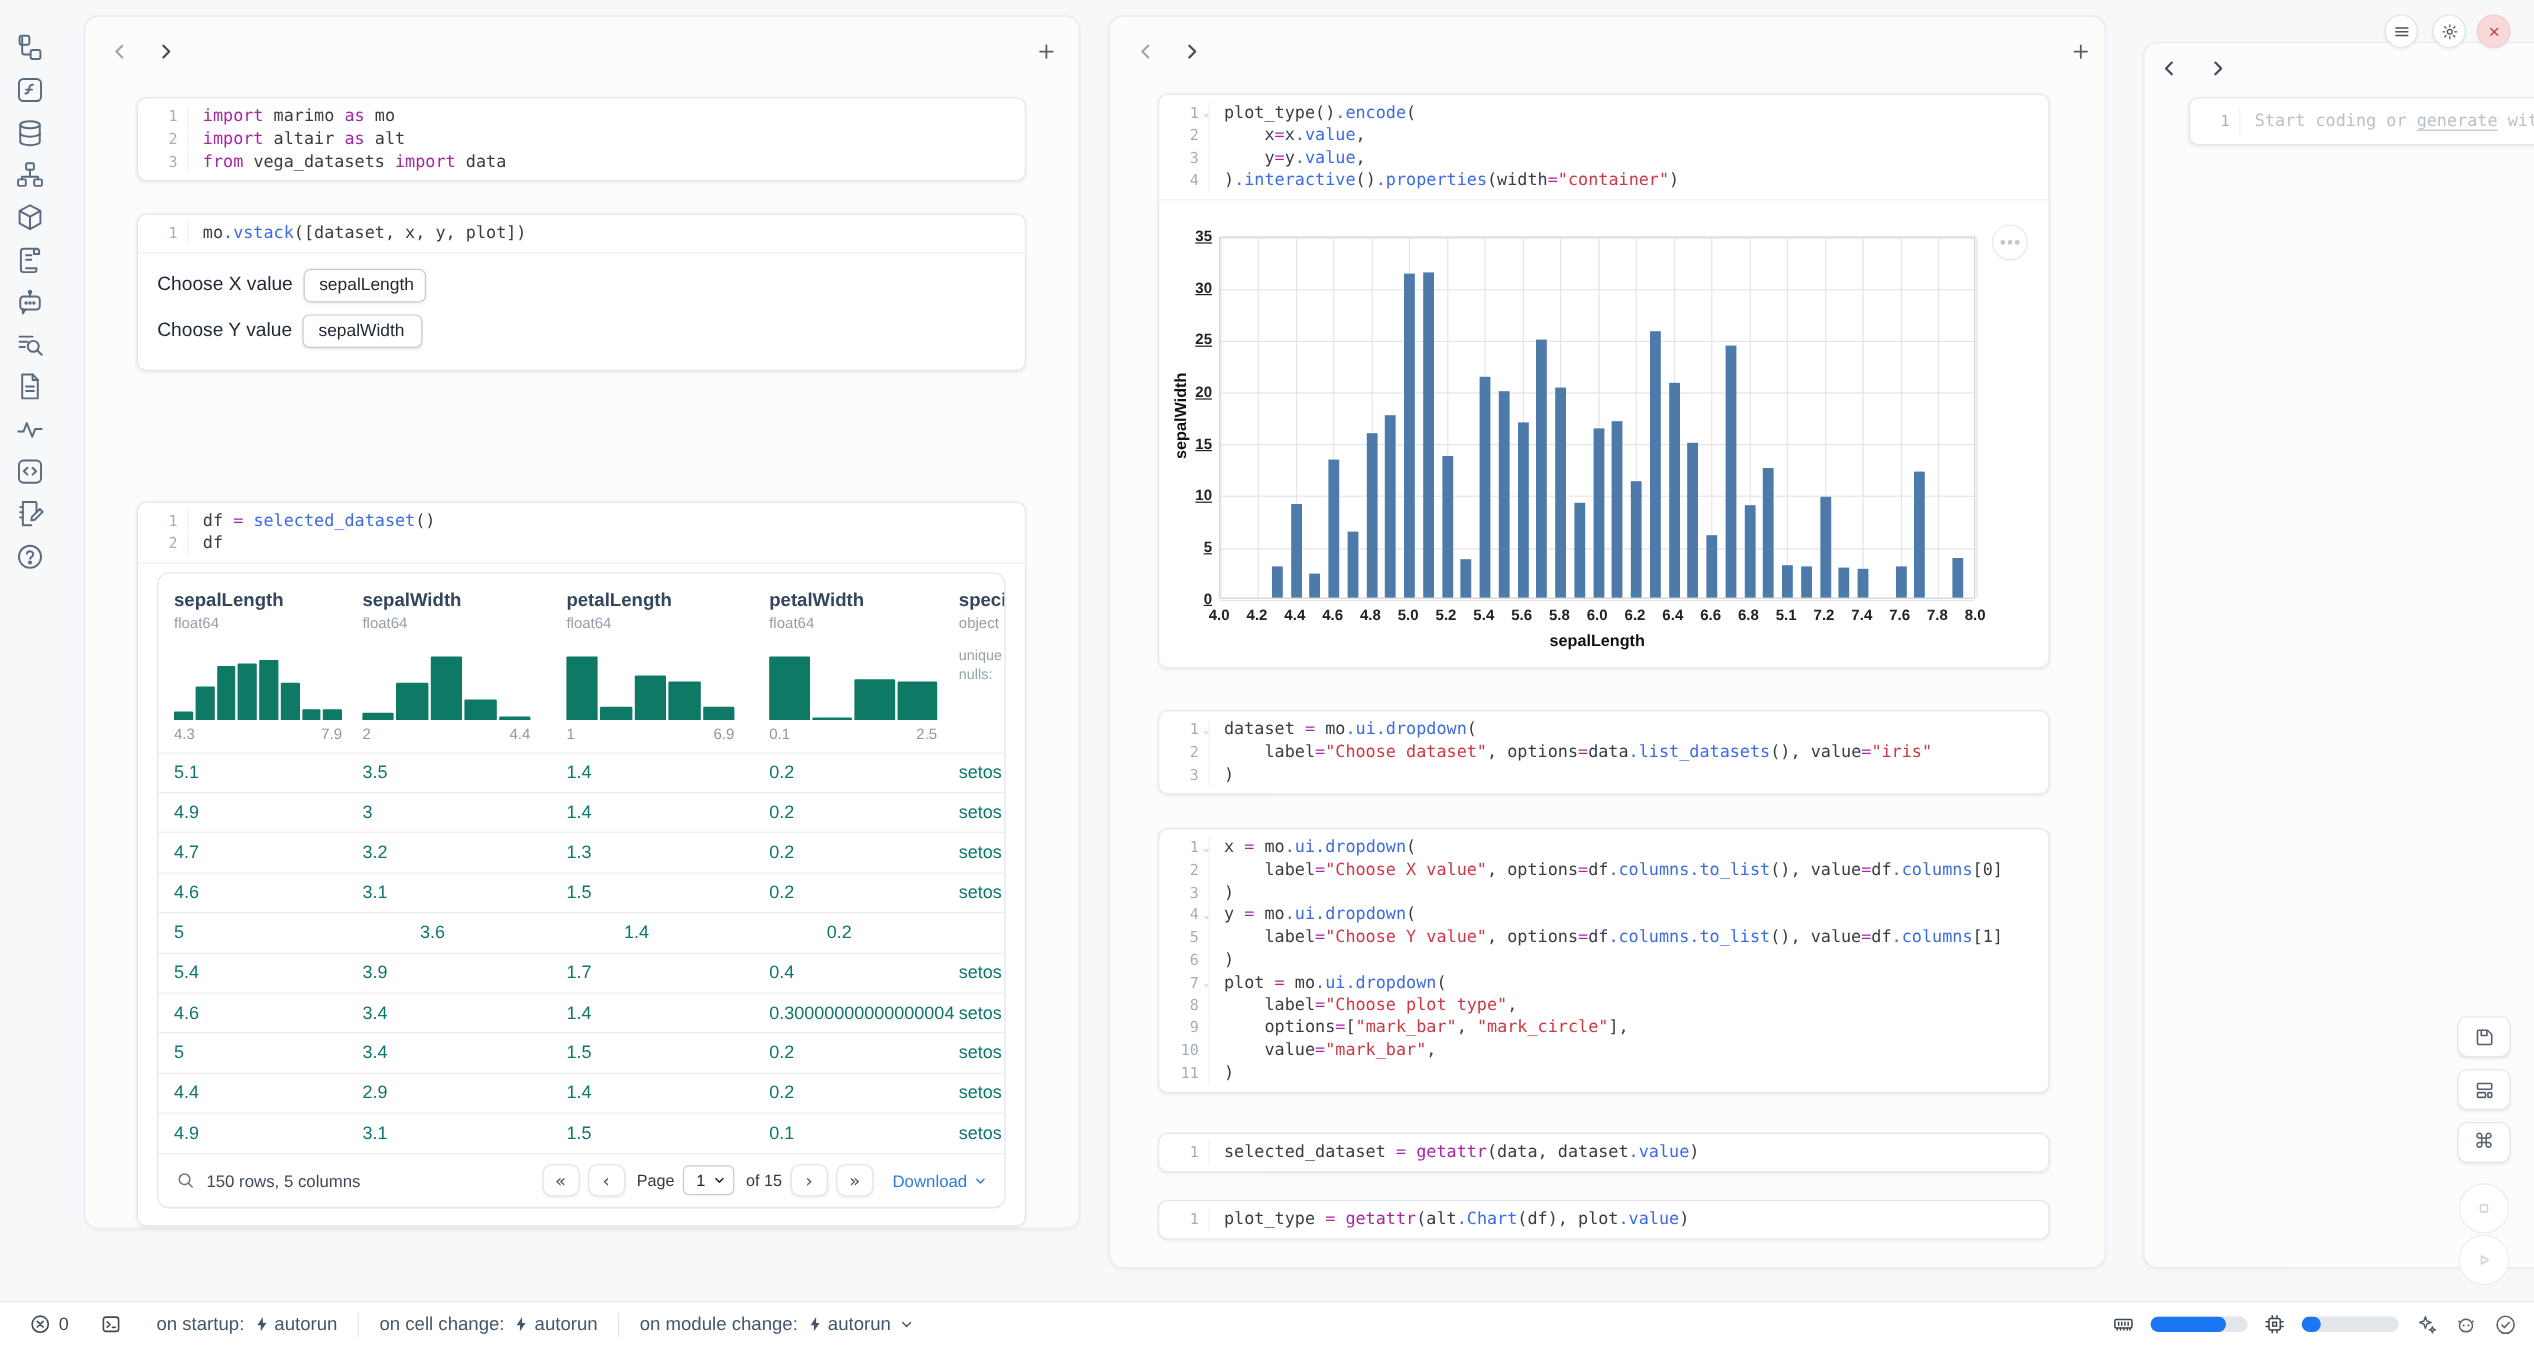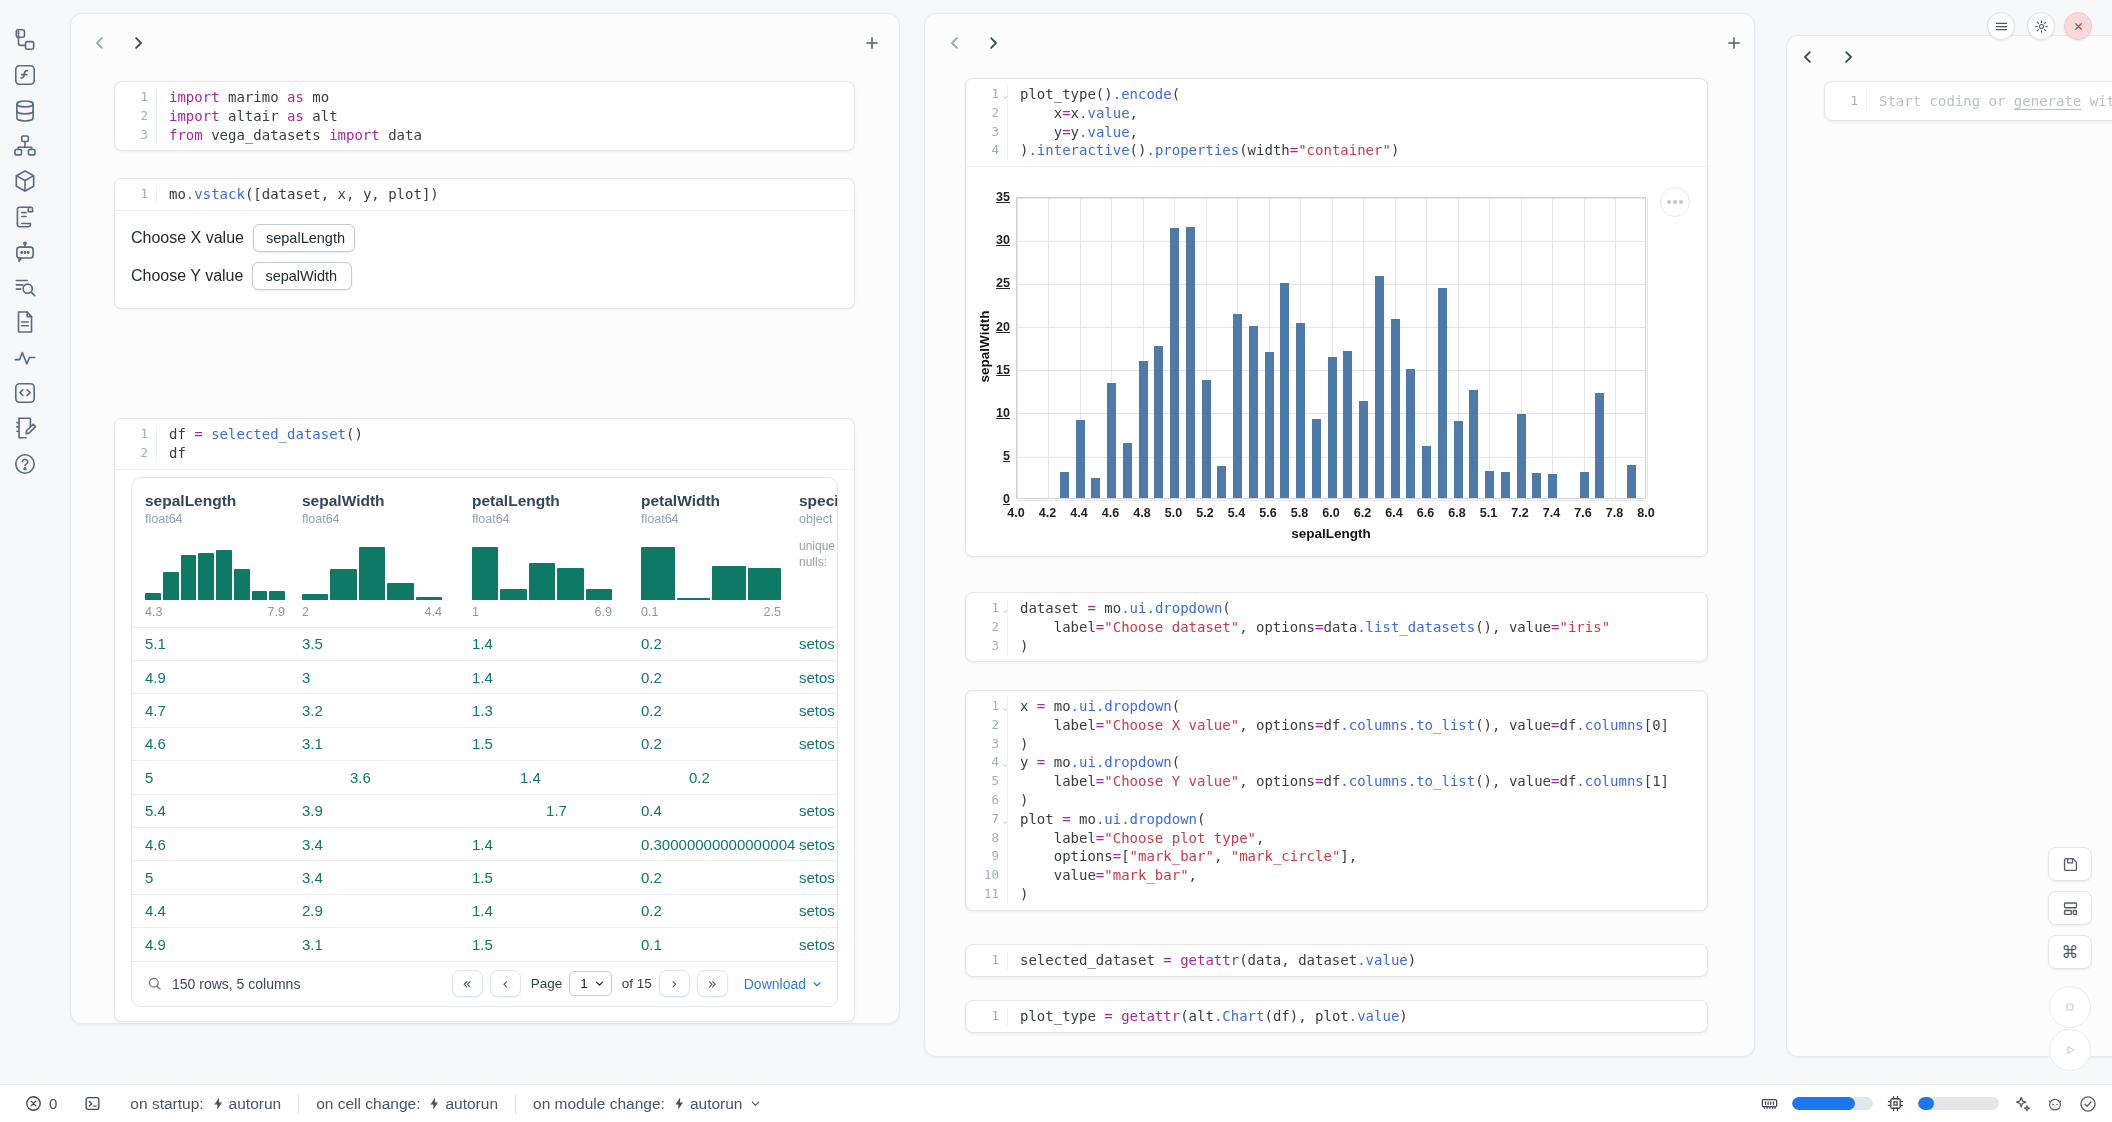--- a/index.html
+++ b/index.html
@@ -375,21 +375,21 @@
           <div class="t-row">
             <div class="t-cell" style="width: 157px;">5</div>
             <div class="t-cell" style="width: 170px; margin-left: 48px;">3.6</div>
             <div class="t-cell" style="width: 169px;">1.4</div>
             <div class="t-cell" style="width: 158px;">0.2</div>
             <div class="t-cell" style="width: 180px;">setos</div>
           </div>
           <div class="t-row">
             <div class="t-cell" style="width: 157px;">5.4</div>
             <div class="t-cell" style="width: 170px;">3.9</div>
-            <div class="t-cell" style="width: 169px; text-align: center;">1.7</div>
+            <div class="t-cell" style="width: 169px;">1.7</div>
             <div class="t-cell" style="width: 158px;">0.4</div>
             <div class="t-cell" style="width: 180px;">setos</div>
           </div>
           <div class="t-row">
             <div class="t-cell" style="width: 157px;">4.6</div>
             <div class="t-cell" style="width: 170px;">3.4</div>
             <div class="t-cell" style="width: 169px;">1.4</div>
             <div class="t-cell" style="width: 158px;">0.30000000000000004</div>
             <div class="t-cell" style="width: 180px;">setos</div>
           </div>

